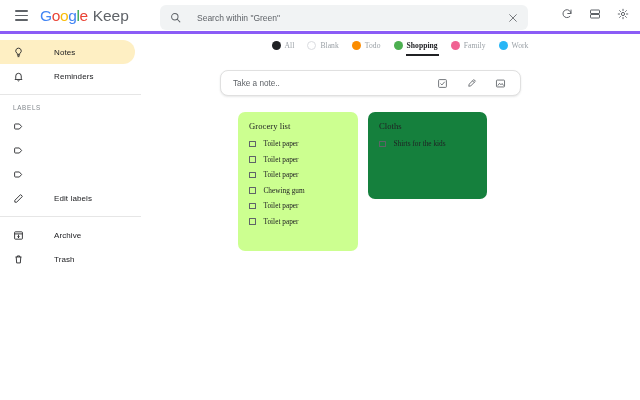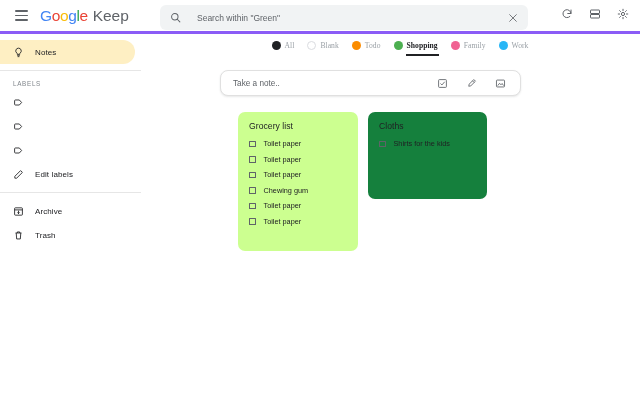--- a/index.html
+++ b/index.html
@@ -64,40 +64,41 @@
   }
 
   
   .sidebar { position: absolute; left: 0; top: 35px; width: 141px; height: 365px; background: #fff; padding-top: 5px; }
   .nav-item {
     position: relative; height: 24px; display: flex; align-items: center;
     padding-left: 13px; cursor: pointer; border-radius: 0 12px 12px 0; margin-right: 6px;
   }
   .nav-item.active { background: #feefc3; }
   .nav-icon { width: 16px; display: flex; align-items: center; justify-content: flex-start; flex: none; }
-  .nav-label { font-size: 8px; color: #202124; margin-left: 6px; letter-spacing: 0.1px; }
+  .nav-label { font-size: 8px; color: #202124; margin-left: 25px; letter-spacing: 0.1px; }
   .sb-divider { height: 1px; background: #e6e6e6; margin: 6px 0 0 0; width: 141px; }
   .labels-head { font-size: 6.3px; color: #80868b; letter-spacing: 0.7px; padding: 9px 0 3px 13px; }
 
   
   .main { position: absolute; left: 141px; top: 58px; width: 499px; height: 342px; }
   .takenote {
     position: absolute; left: 79px; top: 12px; width: 301px; height: 26px;
     background: #fff; border: 1px solid #e0e0e0; border-radius: 8px;
     box-shadow: 0 1px 2px rgba(60,64,67,0.12);
     display: flex; align-items: center;
   }
   .takenote-text { font-size: 8.2px; color: #5f6368; margin-left: 12px; flex: 1; }
   .tn-icons { display: flex; align-items: center; gap: 16px; margin-right: 13px; }
   .tn-icons .ticon { width: 13px; height: 13px; display: flex; align-items: center; justify-content: center; cursor: pointer; }
 
   .notes-area { position: absolute; left: 97px; top: 54px; width: 400px; }
   .note {
     position: absolute; border-radius: 7px; background: #ccff90;
     padding: 9px 11px 25px 11px;
+    font-family: Liberation Serif, serif;
   }
   #note-0 { left: 0; top: 0; width: 120px; height: 139px; }
   #note-1 { left: 130px; top: 0; width: 119px; height: 87px; }
   .note-title { font-size: 8.6px; color: #202124; font-weight: 400; margin-bottom: 8px; letter-spacing: 0.05px; }
   .note-item { display: flex; align-items: flex-start; margin-bottom: 5.5px; }
   .cbox {
     width: 6.5px; height: 6.5px; border: 1px solid #5f6368; border-radius: 0.5px;
     flex: none; margin-top: 1.5px; background: transparent; cursor: pointer;
   }
   .note-text { font-size: 7.3px; color: #202124; margin-left: 8px; line-height: 10px; }
@@ -187,20 +188,29 @@
 
     <div class="nav-item active">
       <span class="nav-icon">
         <svg width="11" height="11" viewBox="0 0 24 24" fill="none" stroke="#202124" stroke-width="1.9">
           <path d="M9 18h6M10 21h4M12 2.5a6 6 0 0 0-3.6 10.8c.6.5.9 1.2.9 1.9V16h5.4v-.8c0-.7.3-1.4.9-1.9A6 6 0 0 0 12 2.5z"></path>
         </svg>
       </span>
       <span class="nav-label">Notes</span>
     </div>
 
+    <div class="nav-item">
+      <span class="nav-icon">
+        <svg width="11" height="11" viewBox="0 0 24 24" fill="none" stroke="#202124" stroke-width="1.9">
+          <path d="M18 16v-5a6 6 0 0 0-12 0v5l-1.5 2.5h15L18 16z"></path>
+            <path d="M10 20.5a2.2 2.2 0 0 0 4 0"></path>
+        </svg>
+      </span>
+      <span class="nav-label">Reminders</span>
+    </div>
 
     <div class="sb-divider"></div>
     <div class="labels-head">LABELS</div>
 
     <div id="label-list">
         <div class="nav-item">
           <span class="nav-icon">
             <svg width="11" height="11" viewBox="0 0 24 24" fill="none" stroke="#202124" stroke-width="1.9">
               <path d="M3.5 8.2a1.7 1.7 0 0 1 1.7-1.7h8.6l5 5.5-5 5.5H5.2a1.7 1.7 0 0 1-1.7-1.7V8.2z"></path>
             </svg>

